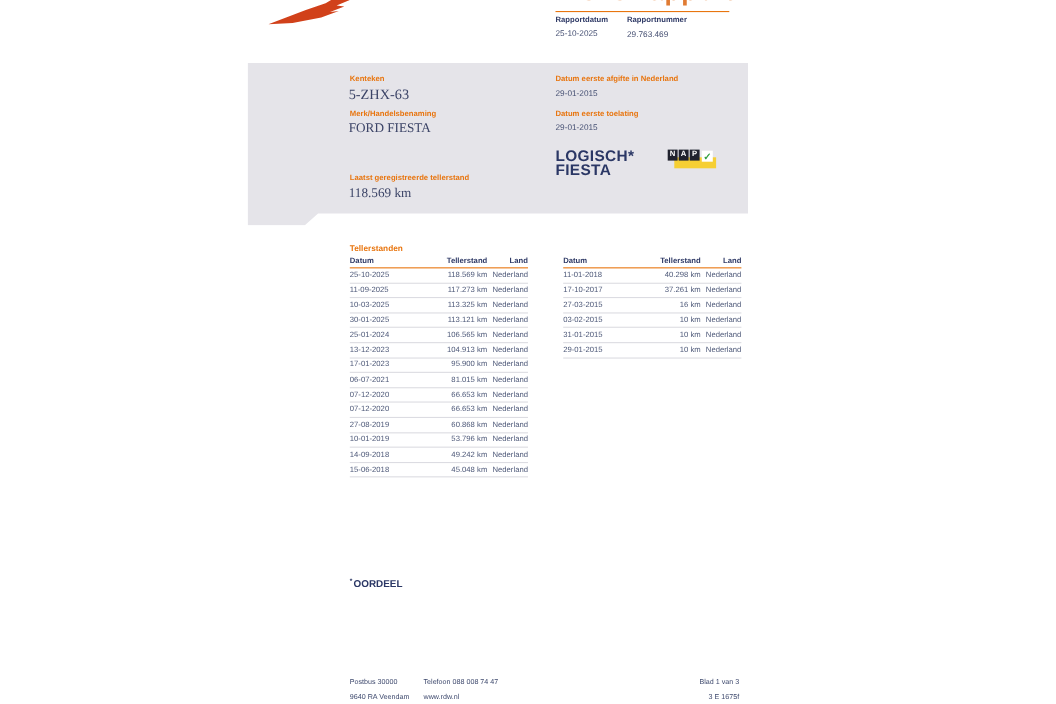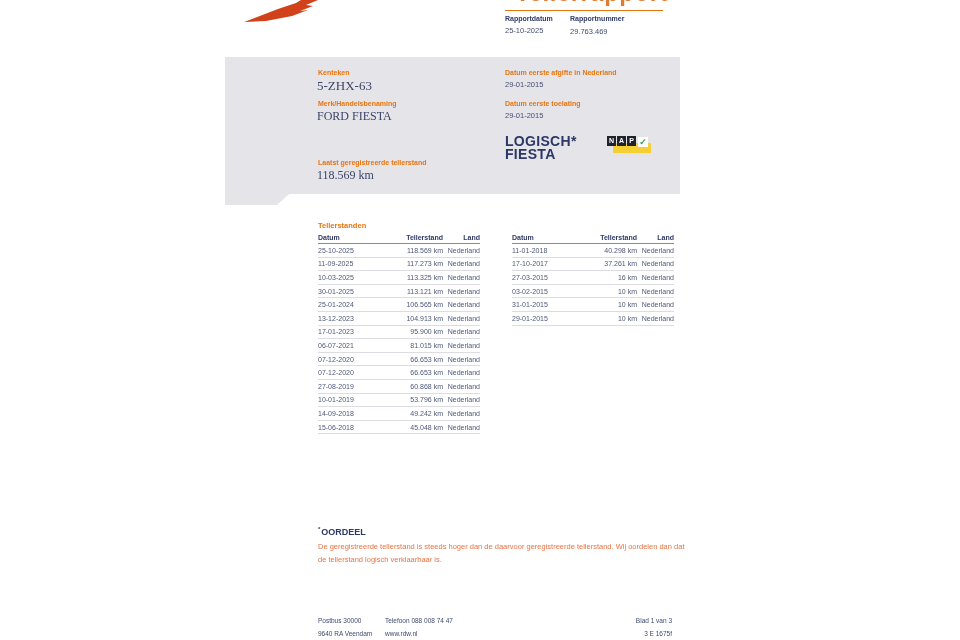--- a/index.html
+++ b/index.html
@@ -230,21 +230,20 @@
         </div>
         <div class="trow">
           <div class="c0">29-01-2015</div>
           <div class="c1">10 km</div>
           <div class="c2">Nederland</div>
         </div>
       </div>
   </div>
 
   <div class="verdict-h"><sup>*</sup><span>OORDEEL</span></div>
-  <div class="verdict-p">De geregistreerde tellerstand is steeds hoger dan de daarvoor geregistreerde tellerstand. Wij oordelen dan dat de tellerstand logisch verklaarbaar is.</div>
 
   <div class="foot" style="left:318px; top:617px;">Postbus 30000</div>
   <div class="foot" style="left:318px; top:630px;">9640 RA Veendam</div>
   <div class="foot" style="left:385px; top:617px;">Telefoon 088 008 74 47</div>
   <a class="foot" href="#" style="position:absolute; left:385px; top:630px;">www.rdw.nl</a>
   <div class="foot r" style="left:592px; top:617px;">Blad 1 van 3</div>
   <div class="foot r" style="left:592px; top:630px;">3 E 1675f</div>
 
 </div>
 

